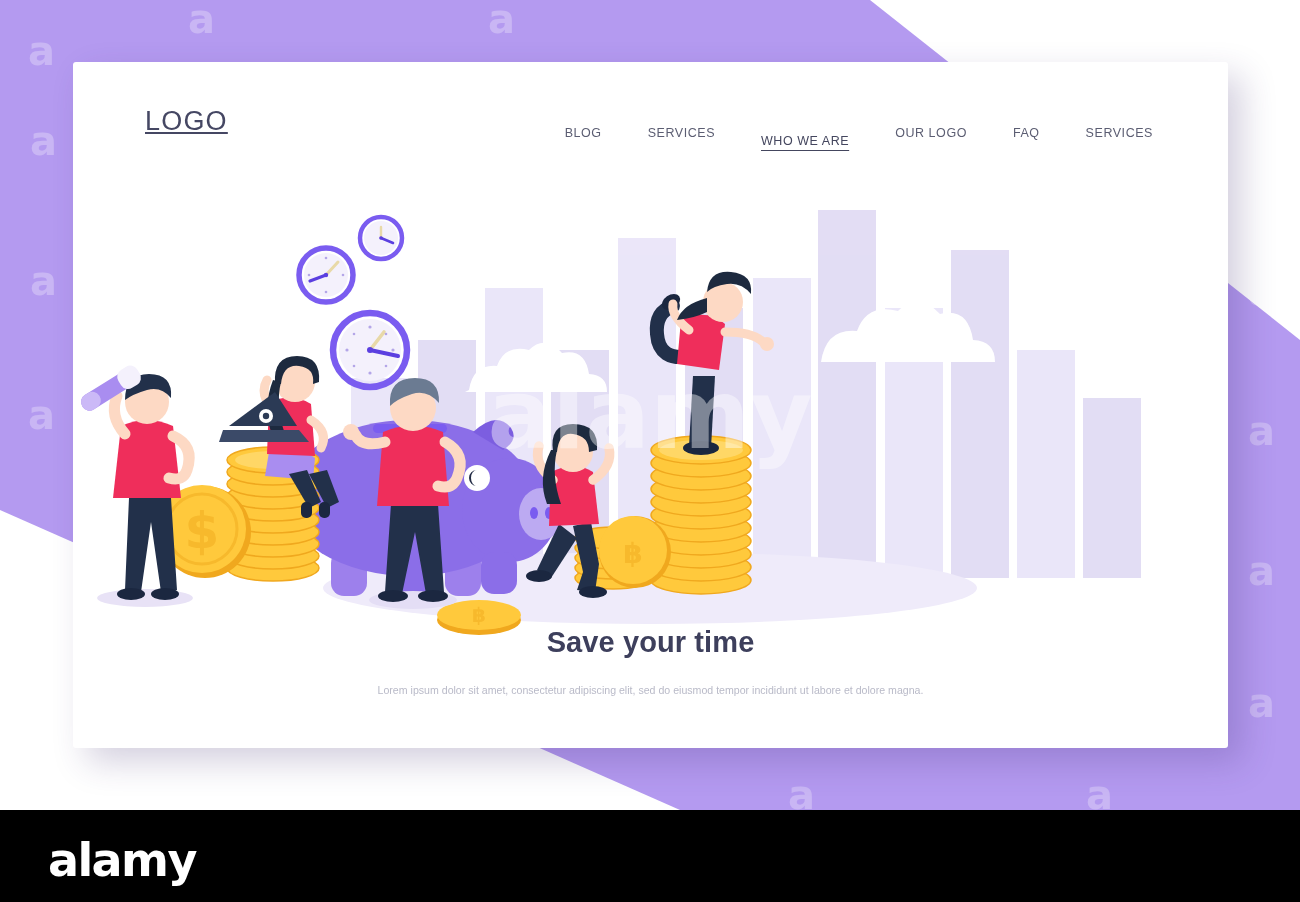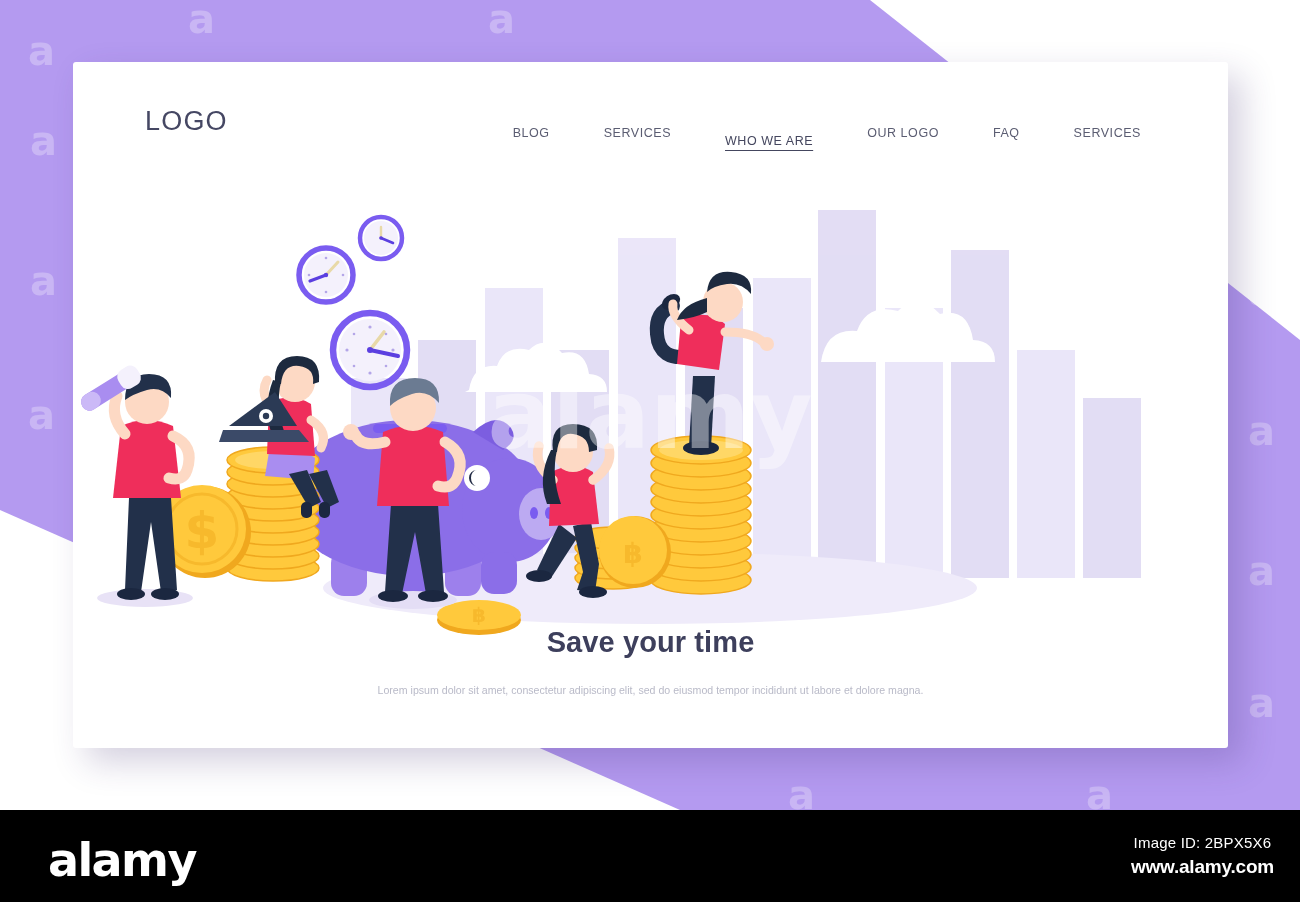--- a/index.html
+++ b/index.html
@@ -37,23 +37,23 @@
     position:absolute; left:73px; top:62px; width:1155px; height:686px;
     background:#ffffff; border-radius:3px;
     box-shadow: 14px 14px 34px rgba(60,40,110,.22);
     overflow:hidden;
   }
 
   
   .hdr { position:absolute; left:0; top:0; width:100%; height:120px; }
   .logo {
     position:absolute; left:72px; top:44px;
-    font-size:27px; letter-spacing:1.2px; color:#454763; font-weight:400;
-  }
-  .nav { position:absolute; right:68px; top:52px; display:flex; align-items:center; gap:16px; }
+    font-size:27px; letter-spacing:1.2px; color:#454763; font-weight:400;text-decoration:underline;
+  }
+  .nav { position:absolute; right:56px; top:52px; display:flex; align-items:center; gap:8px; }
   .nav-item {
     font-size:12.5px; letter-spacing:.55px; color:#5b5d72;
     padding:4px 19px; cursor:pointer; white-space:nowrap;
   }
   .nav-item.active { text-decoration:underline; text-underline-offset:5px; color:#44465e;margin-top:16px; }
 
   
   .illus { position:absolute; left:0; top:118px; width:100%; height:470px; }
   .illus svg { display:block; width:100%; height:100%; }
 
@@ -389,17 +389,13 @@
   <div class="headline">
     <h1>Save your time</h1>
     <p>
       <span>Lorem ipsum dolor sit amet, consectetur adipiscing elit, sed do eiusmod tempor incididunt ut labore et dolore magna.</span><br>
     </p>
   </div>
 </div>
 
 <div class="abar">
   <div class="abar-logo">alamy</div>
-  <div class="abar-right">
-    <div class="iid">Image ID: 2BPX5X6</div>
-    <div class="url">www.alamy.com</div>
-  </div>
 </div>
 
 </body></html>

